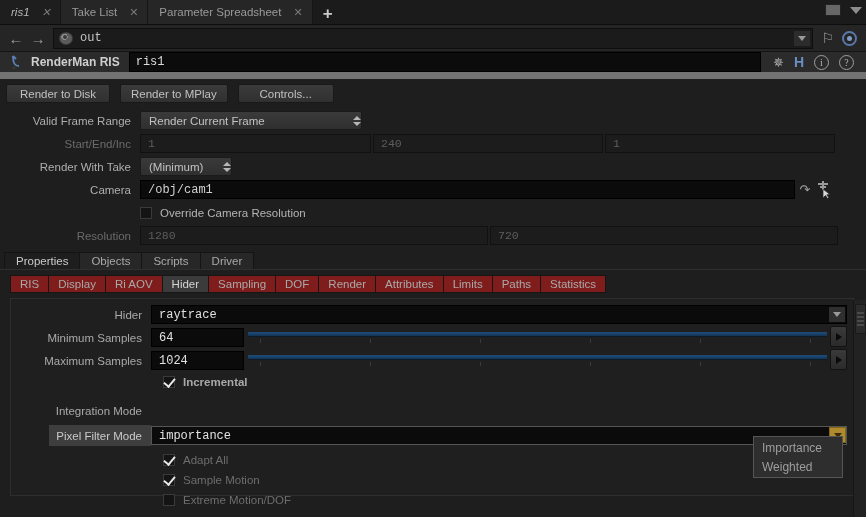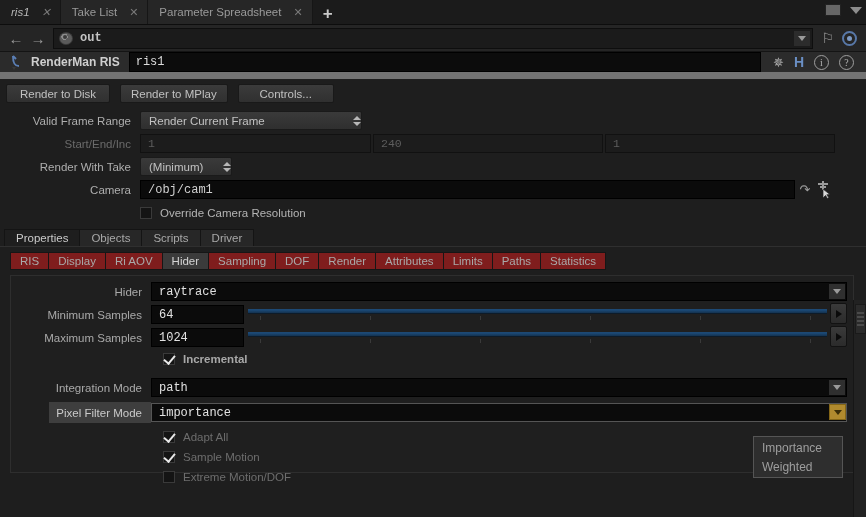--- a/index.html
+++ b/index.html
@@ -8,21 +8,21 @@
     background: #1e1e1e;
   }
   body {
     width: 866px; height: 517px;
     font-family: "Liberation Sans", sans-serif;
     font-size: 11.5px;
     color: #b4b4b4;
     overflow: hidden;
     position: relative;
   }
-  .mono { font-family: "Liberation Mono", monospace; font-weight: bold; }
+  .mono { font-family: "Liberation Mono", monospace; }
 
   
   #tabbar {
     height: 25px;
     background: #1b1b1b;
     display: flex;
     align-items: flex-end;
     border-bottom: 1px solid #0d0d0d;
     position: relative;
   }
@@ -533,20 +533,25 @@
       </svg>
     </div>
   </div>
 
   <div class="prow">
     <div class="plabel"></div>
     <div class="chk"></div>
     <span>Override Camera Resolution</span>
   </div>
 
+  <div class="prow">
+    <div class="plabel dim">Resolution</div>
+    <div class="numfield" style="width:348px">1280</div>
+    <div class="numfield" style="width:348px;margin-left:2px">720</div>
+  </div>
 </div>
 
 <div id="tabstrip1">
   <div class="ptab active">Properties</div>
   <div class="ptab">Objects</div>
   <div class="ptab">Scripts</div>
   <div class="ptab">Driver</div>
 </div>
 
 <div id="tabstrip2">
@@ -613,26 +618,20 @@
     </div>
   </div>
 
   <div class="cbrow">
     <div class="chk on"></div>
     <span class="lbl">Incremental</span>
   </div>
 
   <div class="hrow" style="margin-top:7px">
     <div class="hlabel">Integration Mode</div>
-    <div class="strfield">
-      <span>path</span>
-      <span class="dbtn">
-          <i class="caret-dn"></i>
-        </span>
-    </div>
   </div>
 
   <div class="hrow" style="margin-top:2px">
     <div class="hlabel hl">Pixel Filter Mode</div>
     <div class="strfield sel">
       <span>importance</span>
       <span class="dbtn gold">
           <i class="caret-dn"></i>
         </span>
     </div>

